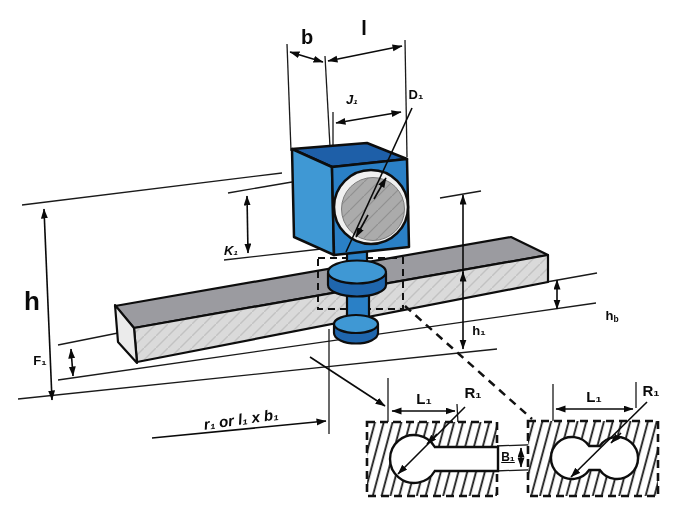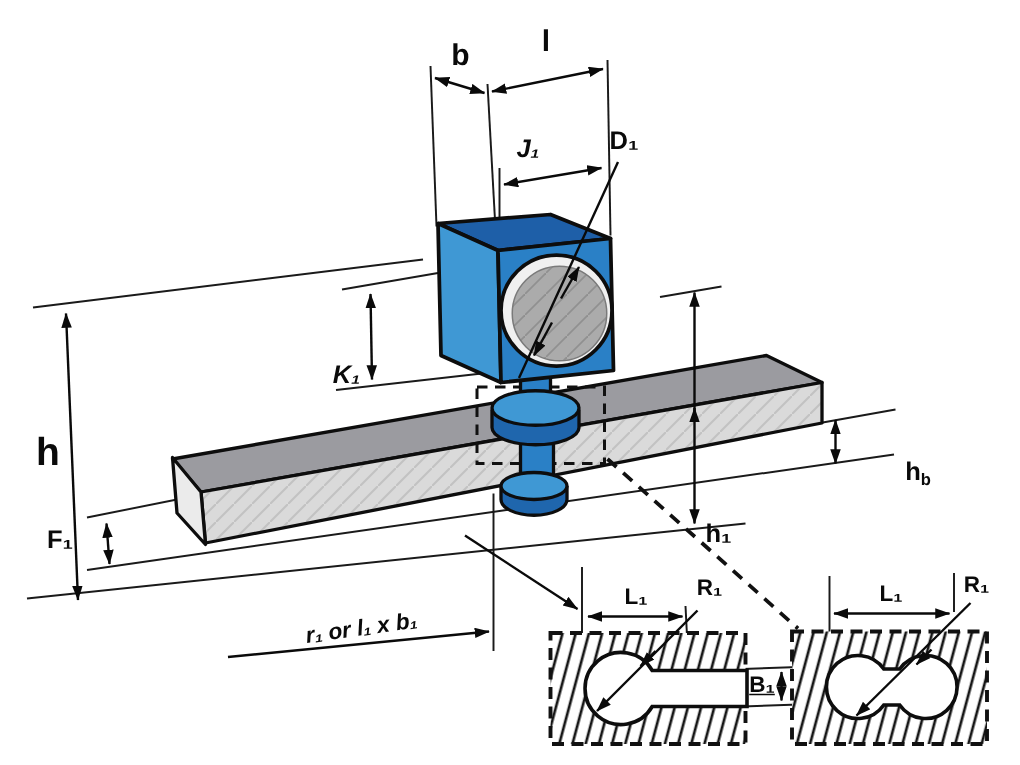--- a/index.html
+++ b/index.html
@@ -8,22 +8,22 @@
     font-family:"Liberation Sans", sans-serif;overflow:hidden;
   }
   #drawing{position:absolute;left:0;top:0;}
   .lbl{
     position:absolute;transform:translate(-50%,-50%);
     color:#0a0a0a;font-weight:bold;white-space:nowrap;line-height:1;
     user-select:none;
   }
   .lbl .sub{font-size:0.65em;vertical-align:-0.28em;}
   .it{font-style:italic;}
-  .s20{font-size:20px;} .s17{font-size:17px;} .s24{font-size:26px;}
-  .s15{font-size:15px;} .s16{font-size:15px;text-decoration:underline;}
+  .s20{font-size:20px;} .s17{font-size:13px;} .s24{font-size:26px;}
+  .s15{font-size:15px;} .s16{font-size:12px;text-decoration:underline;}
   .rot{transform:translate(-50%,-50%) rotate(-8deg);}
 </style>
 </head>
 <body>
 
 <div id="stage">
   <svg id="drawing" width="680" height="510" viewBox="0 0 680 510">
     <defs>
       <marker id="arr" markerWidth="11" markerHeight="8" refX="9.5" refY="3.5" orient="auto-start-reverse" markerUnits="userSpaceOnUse">
         <path d="M0,0 L10,3.5 L0,7 Z" fill="#0a0a0a"></path>
@@ -145,21 +145,21 @@
     </g>
   </svg>
 
   <div class="lbl s20" style="left:307px;top:37px">b</div>
   <div class="lbl s20" style="left:364px;top:28px">l</div>
   <div class="lbl s17 it" style="left:352px;top:99px">J₁</div>
   <div class="lbl s17" style="left:416px;top:94px">D₁</div>
   <div class="lbl s17 it" style="left:231px;top:250px">K₁</div>
   <div class="lbl s24" style="left:32px;top:301px">h</div>
   <div class="lbl s17" style="left:40px;top:360px">F₁</div>
-  <div class="lbl s17" style="left:479px;top:356px">h₁</div>
+  <div class="lbl s17" style="left:479px;top:330px">h₁</div>
   <div class="lbl s17" style="left:612px;top:316px"><span>h</span><span class="sub">b</span></div>
   <div class="lbl s15 it rot" style="left:241px;top:419px">r₁ or l₁ x b₁</div>
   <div class="lbl s15" style="left:424px;top:398px">L₁</div>
   <div class="lbl s15" style="left:473px;top:392px">R₁</div>
   <div class="lbl s15" style="left:594px;top:396px">L₁</div>
   <div class="lbl s15" style="left:651px;top:390px">R₁</div>
   <div class="lbl s16" style="left:508px;top:457px">B₁</div>
 </div>
 
 </body></html>

